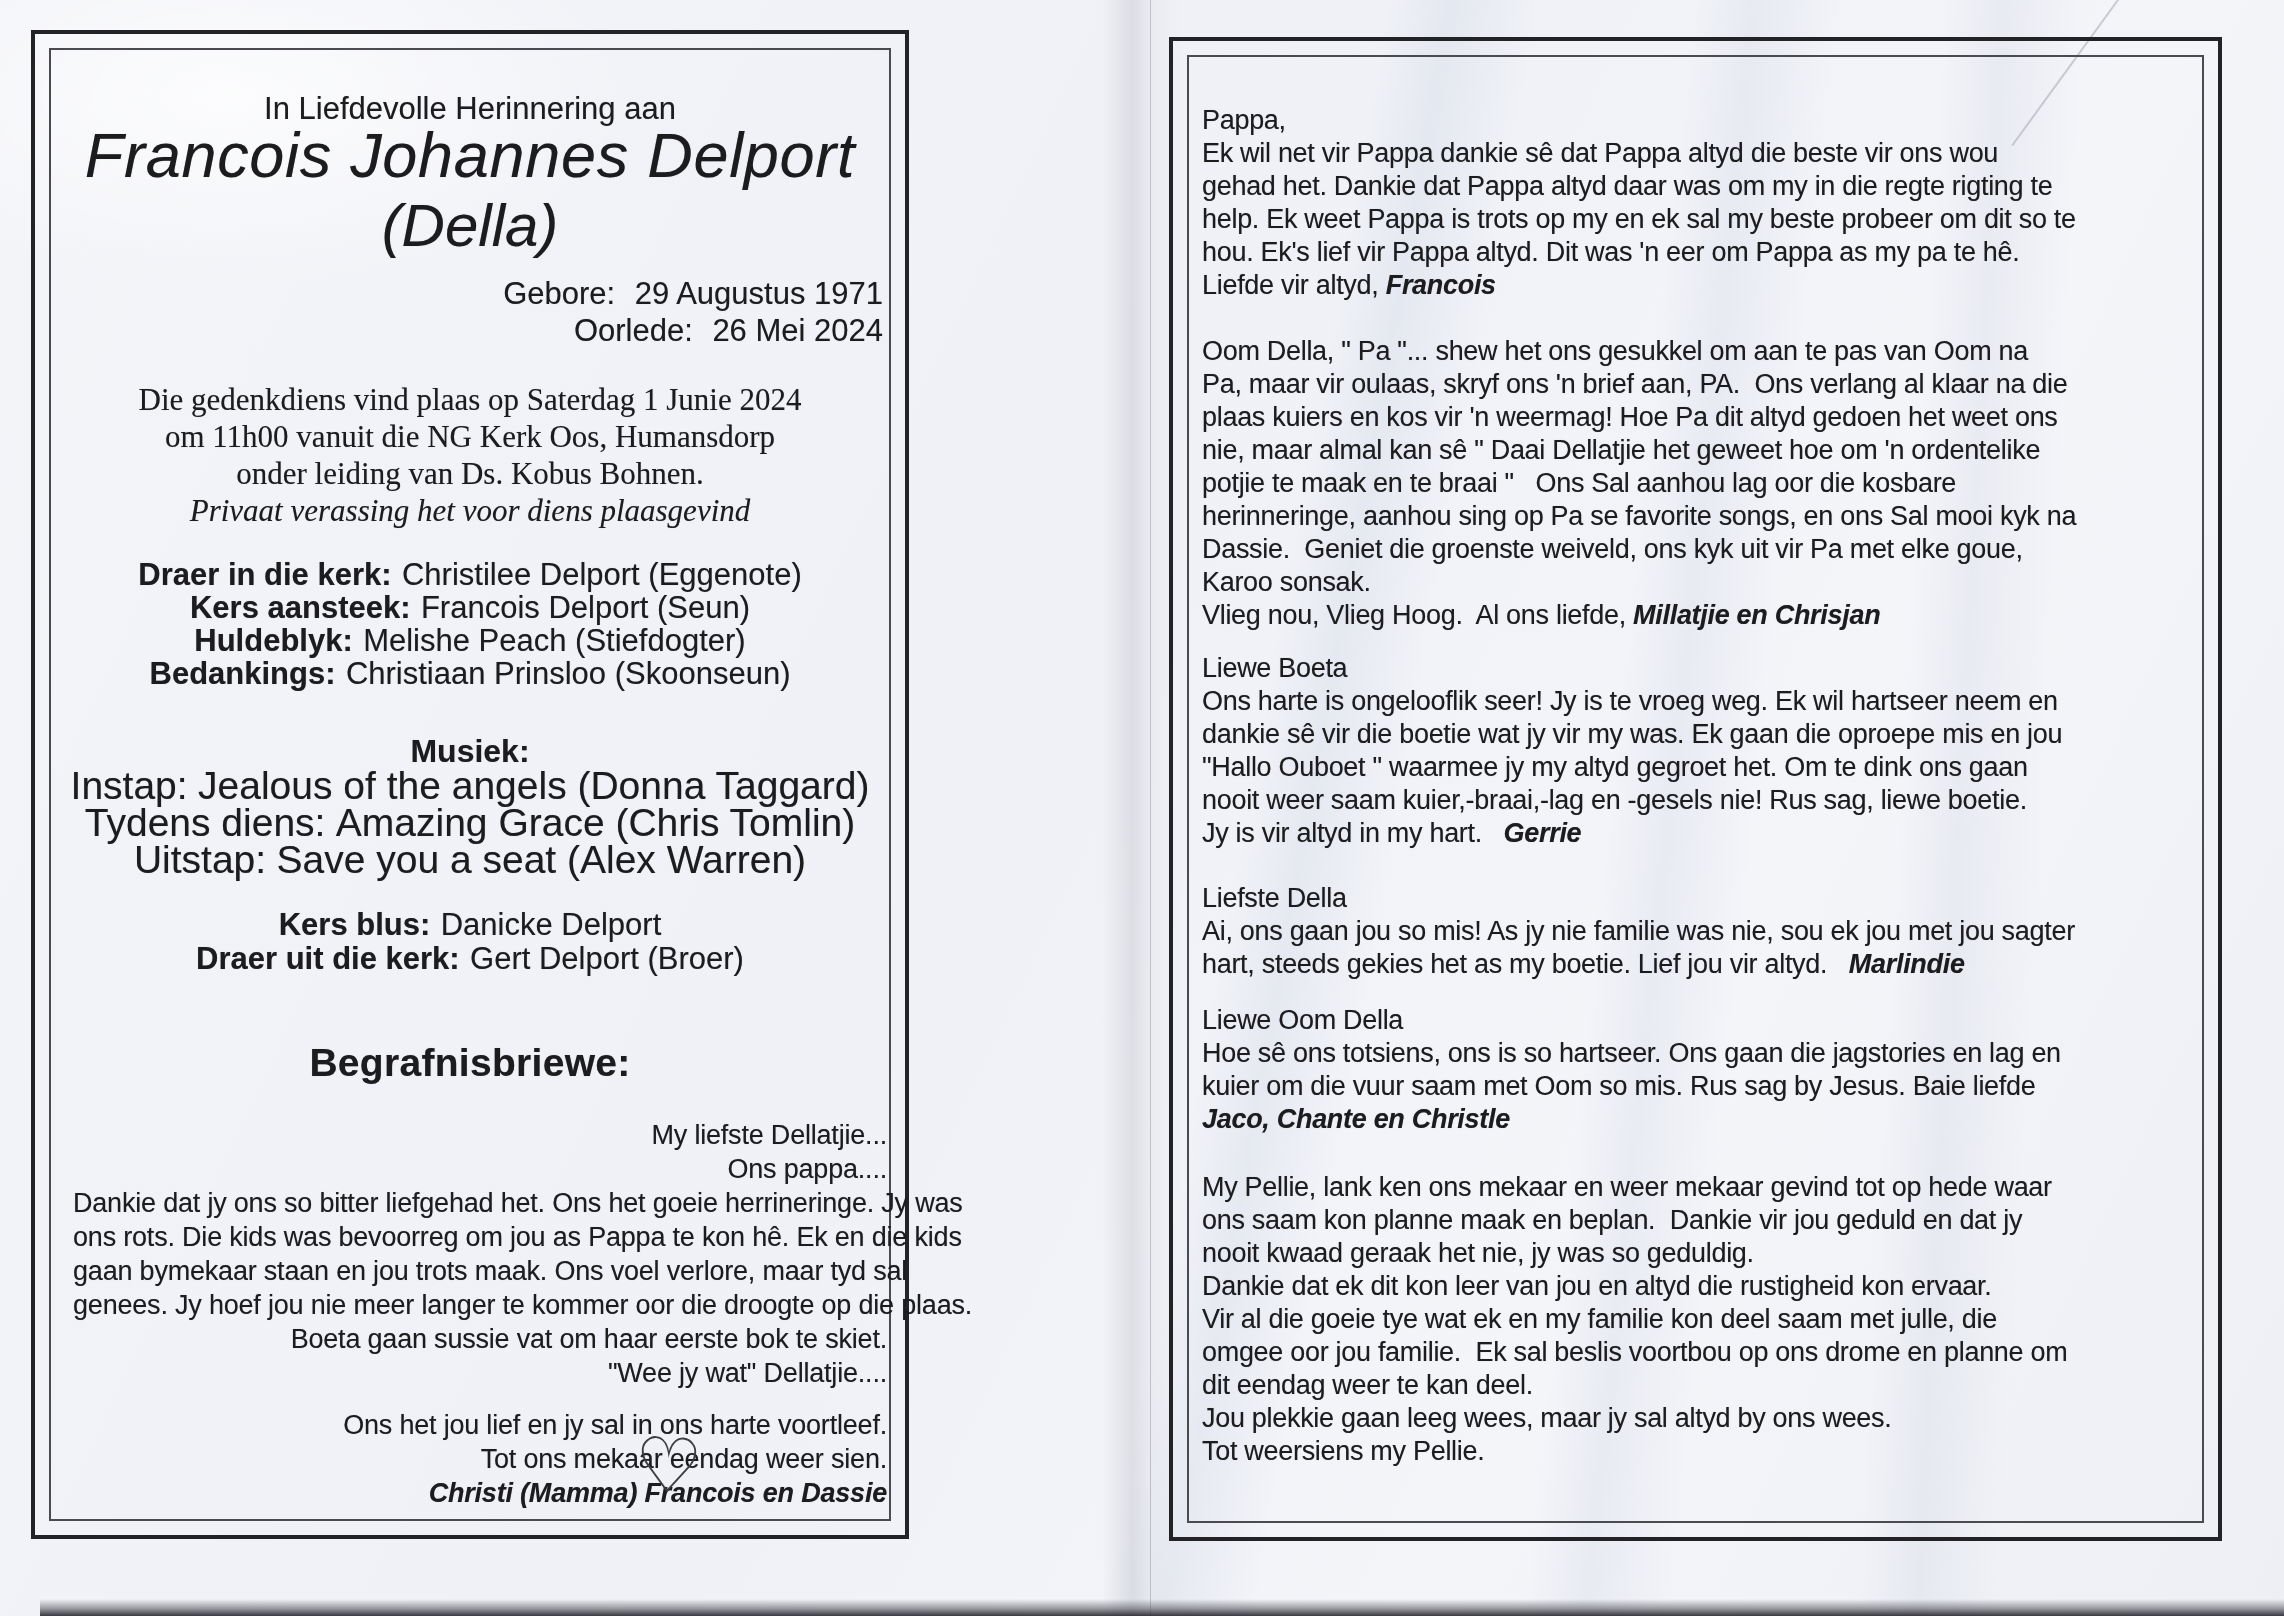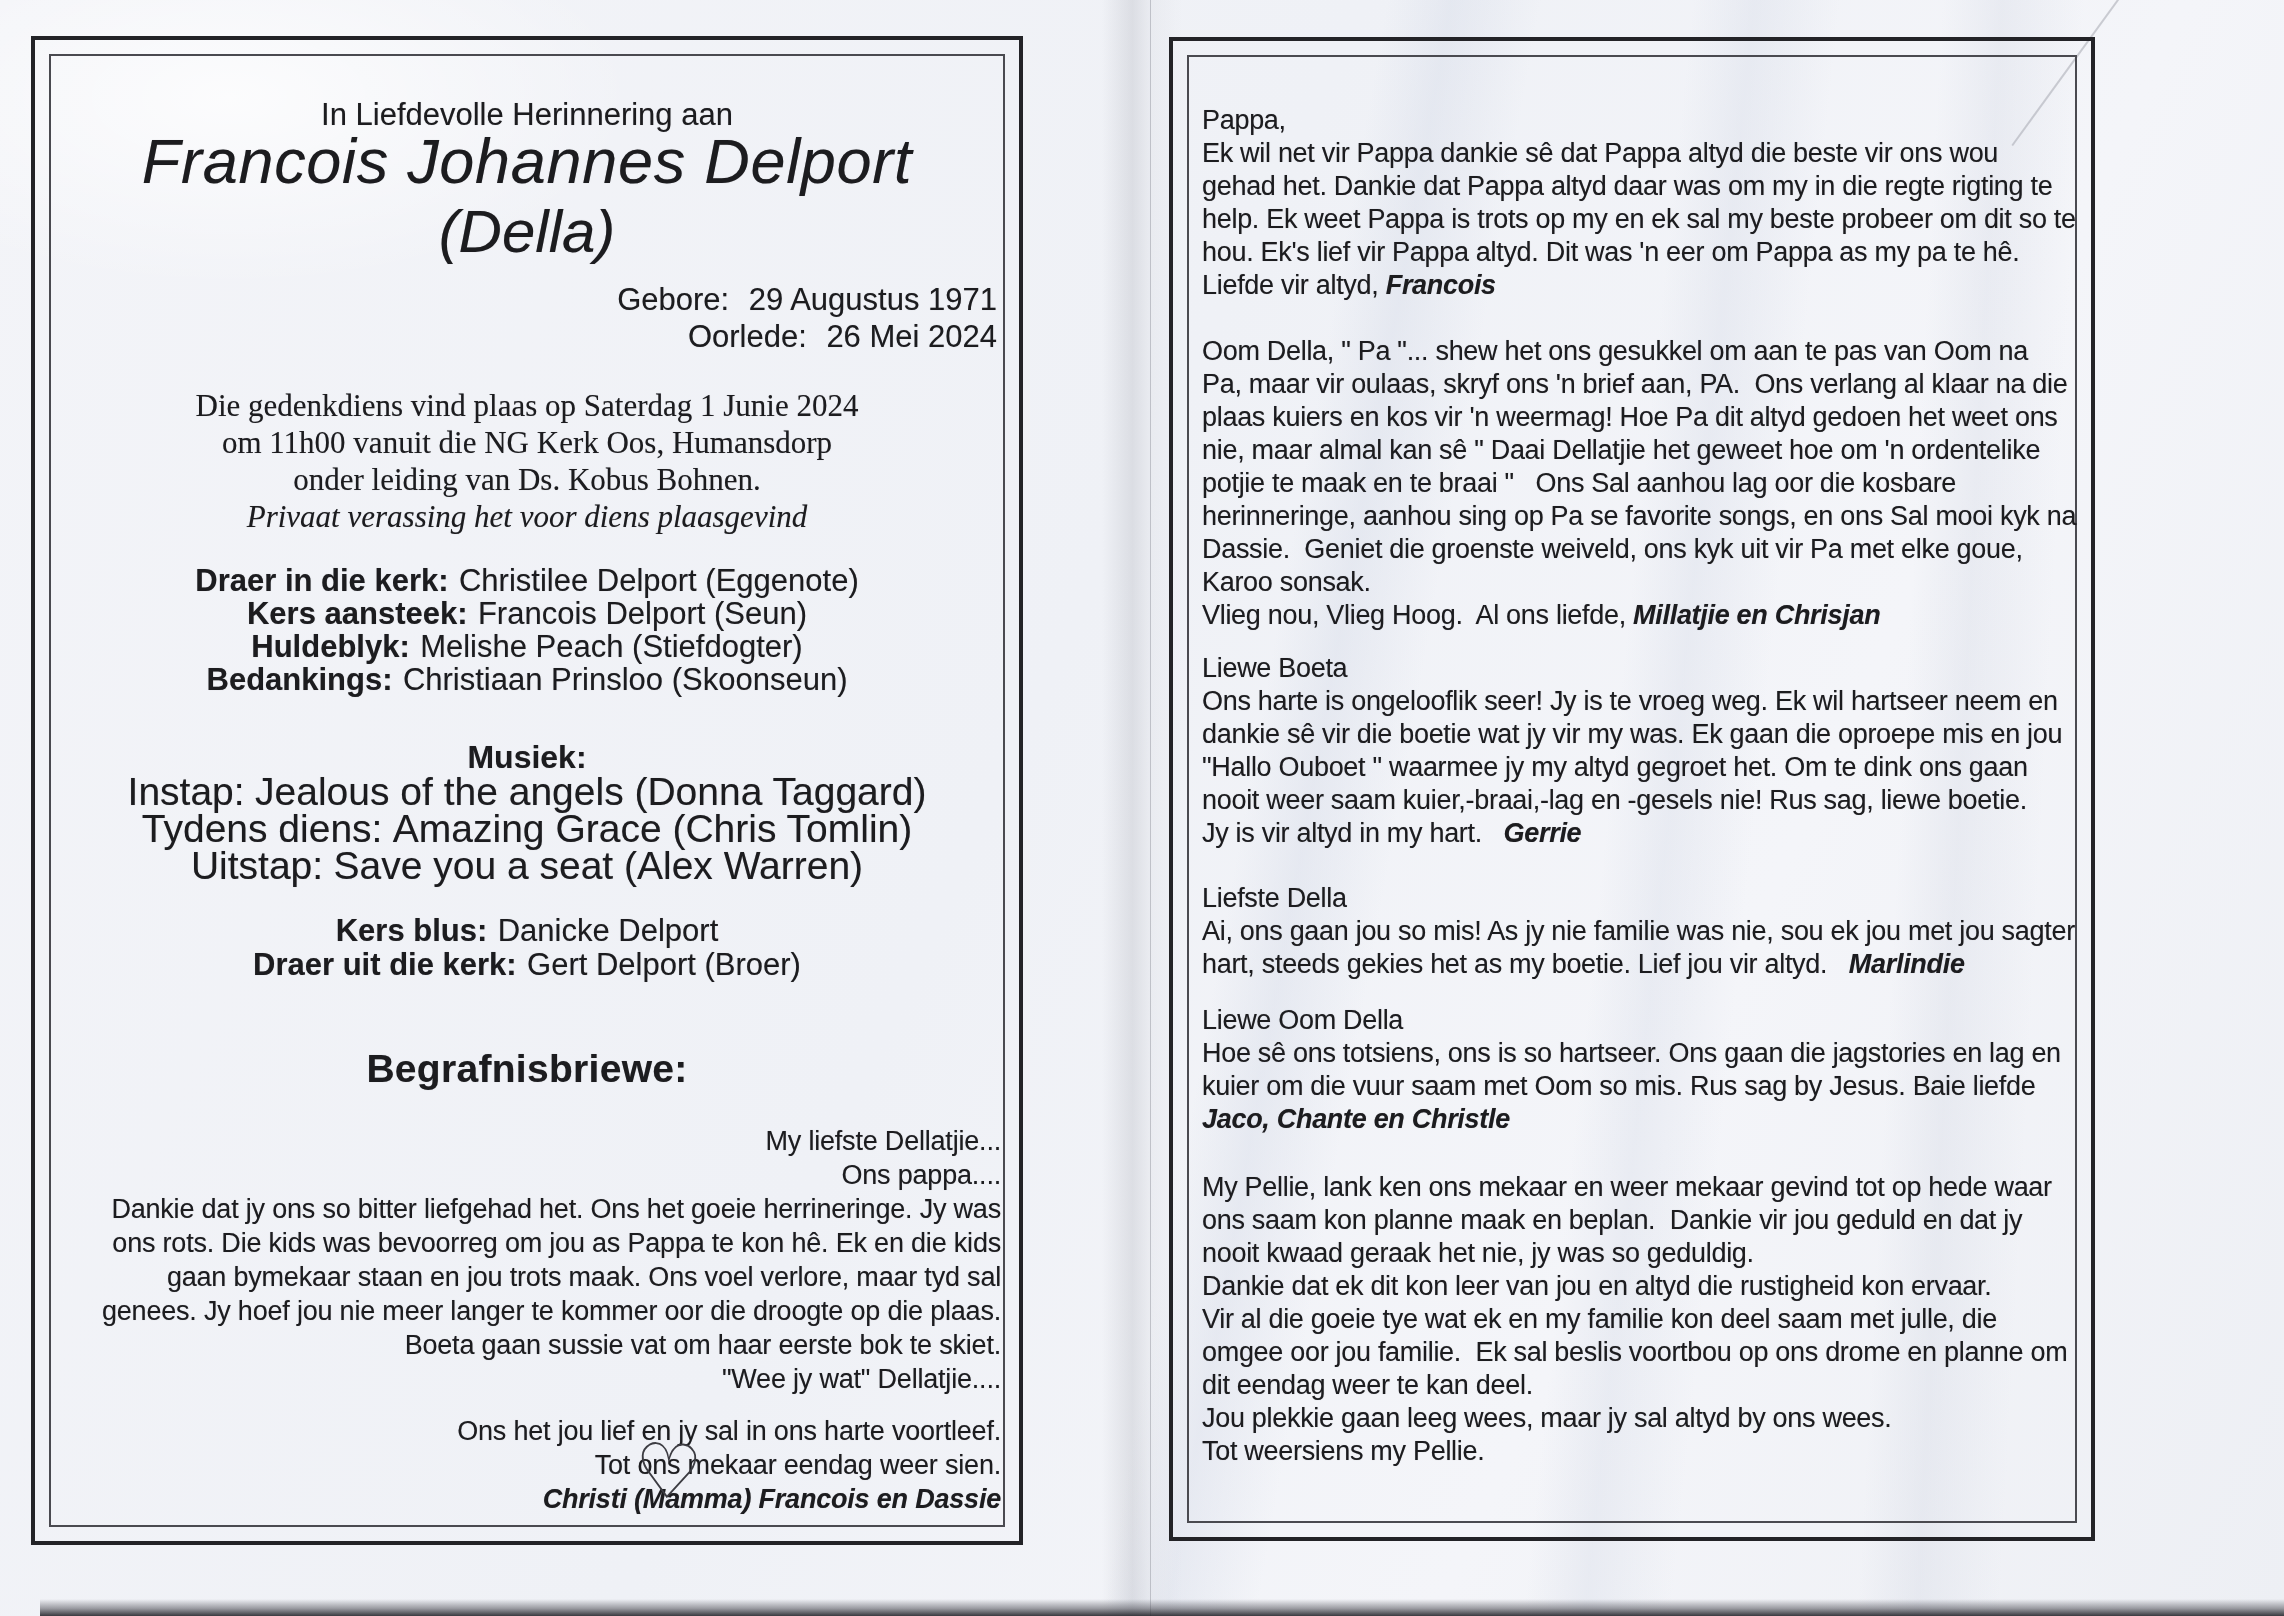--- a/index.html
+++ b/index.html
@@ -32,22 +32,22 @@
   }
   .bottom-shadow{
     position:absolute;left:40px;right:0;bottom:0;height:17px;
     background:linear-gradient(to top, rgba(32,32,38,.88) 0%, rgba(70,70,78,.5) 45%, transparent 100%);
   }
   .pageframe{
     position:absolute;border:4.6px solid #232327;box-sizing:border-box;
     text-shadow:0 0 0.7px rgba(24,24,28,.38);
   }
   .innerframe{position:absolute;inset:13.7px;border:2px solid #4a4a50;}
-  .page-left{left:31px;top:36px;width:992px;height:1509px;}
-  .page-right{left:1169px;top:37px;width:926px;height:1504px;}
+  .page-left{left:31px;top:30px;width:878px;height:1509px;}
+  .page-right{left:1169px;top:37px;width:1053px;height:1504px;}
 
   .cblock{position:absolute;left:22px;right:22px;text-align:center;}
   .line{white-space:pre;}
 
   .intro{font-size:31px;}
   .big-name{font-size:63px;font-style:italic;letter-spacing:0.7px;line-height:68px;}
   .nickname{font-size:60px;font-style:italic;}
   .dates{font-size:31px;line-height:37px;text-align:right;}
   .dates b{font-weight:400;margin-right:19.6px;}
   .service{font-size:31px;line-height:37px;font-family:Liberation Serif, serif;}

